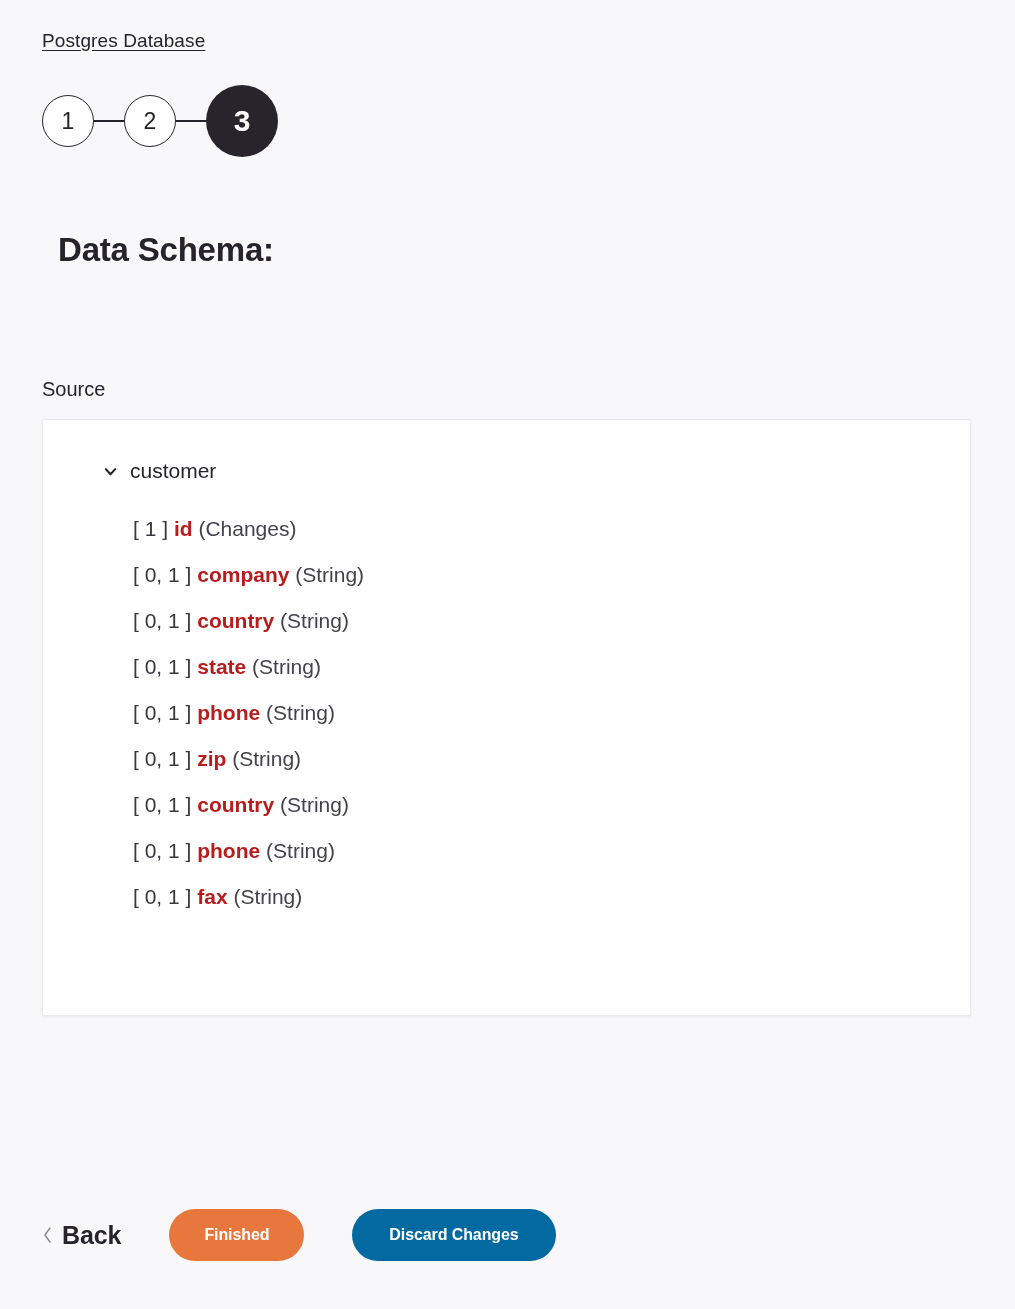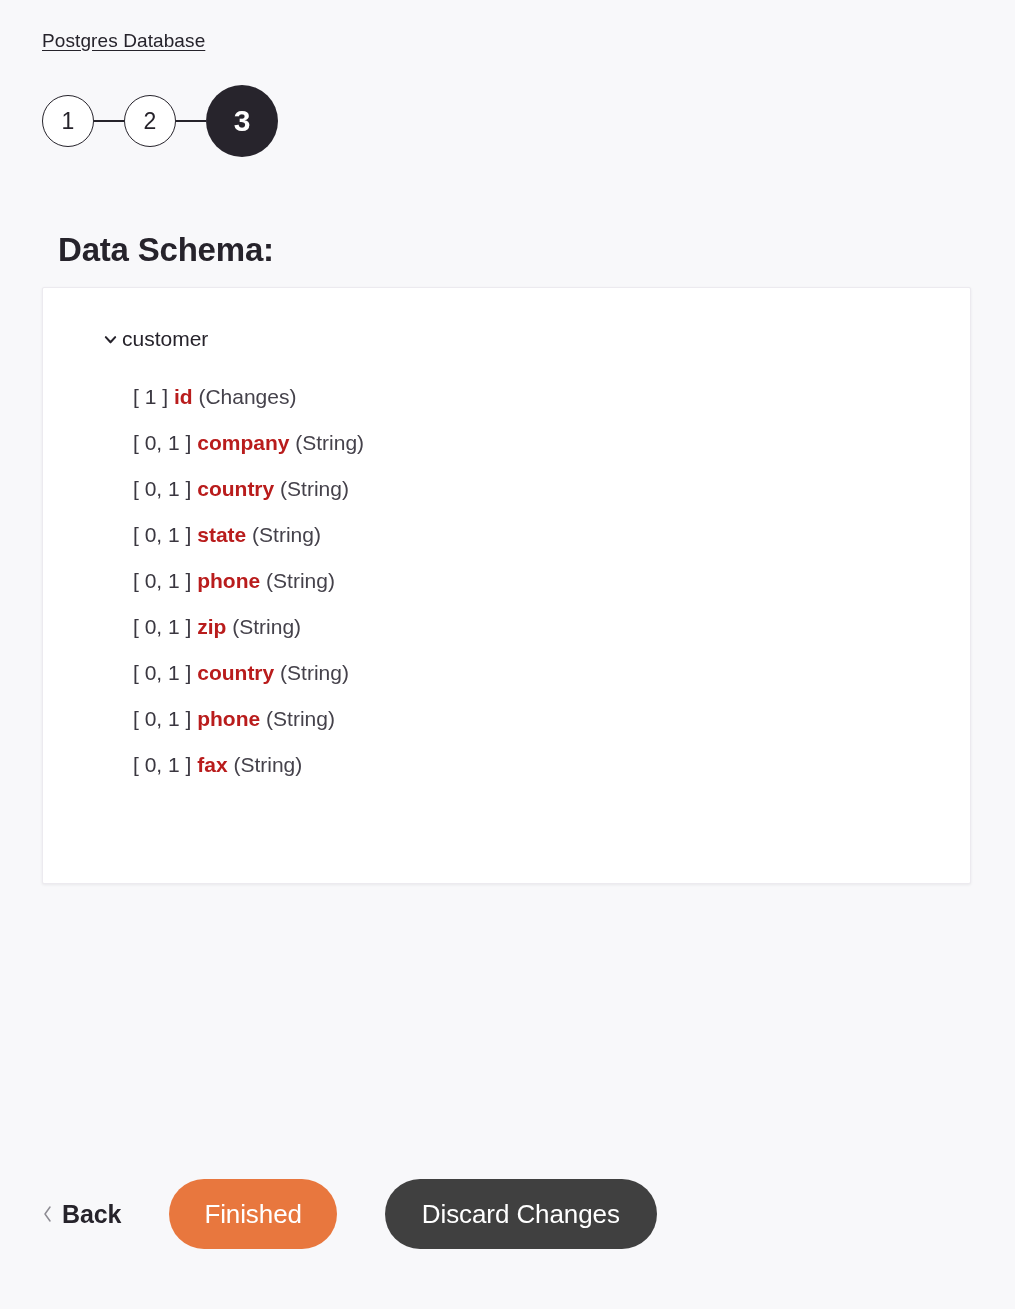--- a/index.html
+++ b/index.html
@@ -117,21 +117,21 @@
     background: #ffffff;
     border: 1px solid #eceaef;
     border-radius: 2px;
     box-shadow: 0 1px 3px rgba(30,25,40,.07);
     padding: 36px 24px 0 24px;
     overflow: hidden;
   }
   .tree-root {
     display: flex;
     align-items: center;
-    gap: 4px;
+    gap: 12px;
     height: 30px;
     padding-left: 36px;
     cursor: pointer;
   }
   .chevron-down {
     width: 15px;
     height: 15px;
     flex: 0 0 auto;
     display: block;
   }
@@ -154,21 +154,21 @@
     white-space: pre;
   }
   .field-card { color: #3a3740; }
   .field-name { font-weight: 700; color: #b91c1c; }
   .field-type { color: #45424b; }
 
   
   .actions {
     position: absolute;
     left: 42px;
-    top: 1179px;
+    top: 1209px;
     display: flex;
     align-items: center;
   }
   .back-button {
     display: flex;
     align-items: center;
     gap: 9px;
     background: none;
     border: none;
     padding: 0;
@@ -187,36 +187,36 @@
     line-height: 30px;
     font-weight: 700;
     color: #26232b;
     letter-spacing: -.1px;
   }
   .pill-button {
     border: none;
     border-radius: 999px;
     color: #ffffff;
     font-family: inherit;
-    font-size: 26px;
-    font-weight: 400;
+    font-size: 16px;
+    font-weight: 700;
     letter-spacing: -.1px;
     cursor: pointer;
-    height: 70px;
+    height: 52px;
     display: inline-flex;
     align-items: center;
     justify-content: center;
   }
   .btn-primary {
     background: #e8773e;
     padding: 0 35px;
     margin-right: 48px;
   }
   .btn-secondary {
-    background: #404040;
+    background: #0369a1;
     padding: 0 37px;
   }
 </style>
 </head>
 <body>
 
 <div class="page">
 
   <div class="breadcrumb">
     <a class="breadcrumb-link">Postgres Database</a>
@@ -226,20 +226,21 @@
   <div class="stepper">
     <div class="step step-idle">1</div>
     <div class="step-connector"></div>
     <div class="step step-idle">2</div>
     <div class="step-connector"></div>
     <div class="step step-active">3</div>
   </div>
 
   <h2 class="section-heading">Data Schema:</h2>
 
+  <div class="source-label">Source</div>
 
   <div class="schema-panel">
 
     <div class="tree-root">
       <span class="chevron-icon-wrap">
         <svg class="chevron-down" viewBox="0 0 16 16" aria-hidden="true">
           <path d="M3 5.5 L8 11 L13 5.5" fill="none" stroke="#26232b" stroke-width="2.2" stroke-linecap="round" stroke-linejoin="round"></path>
         </svg>
       </span>
       <span class="tree-root-label">customer</span>

